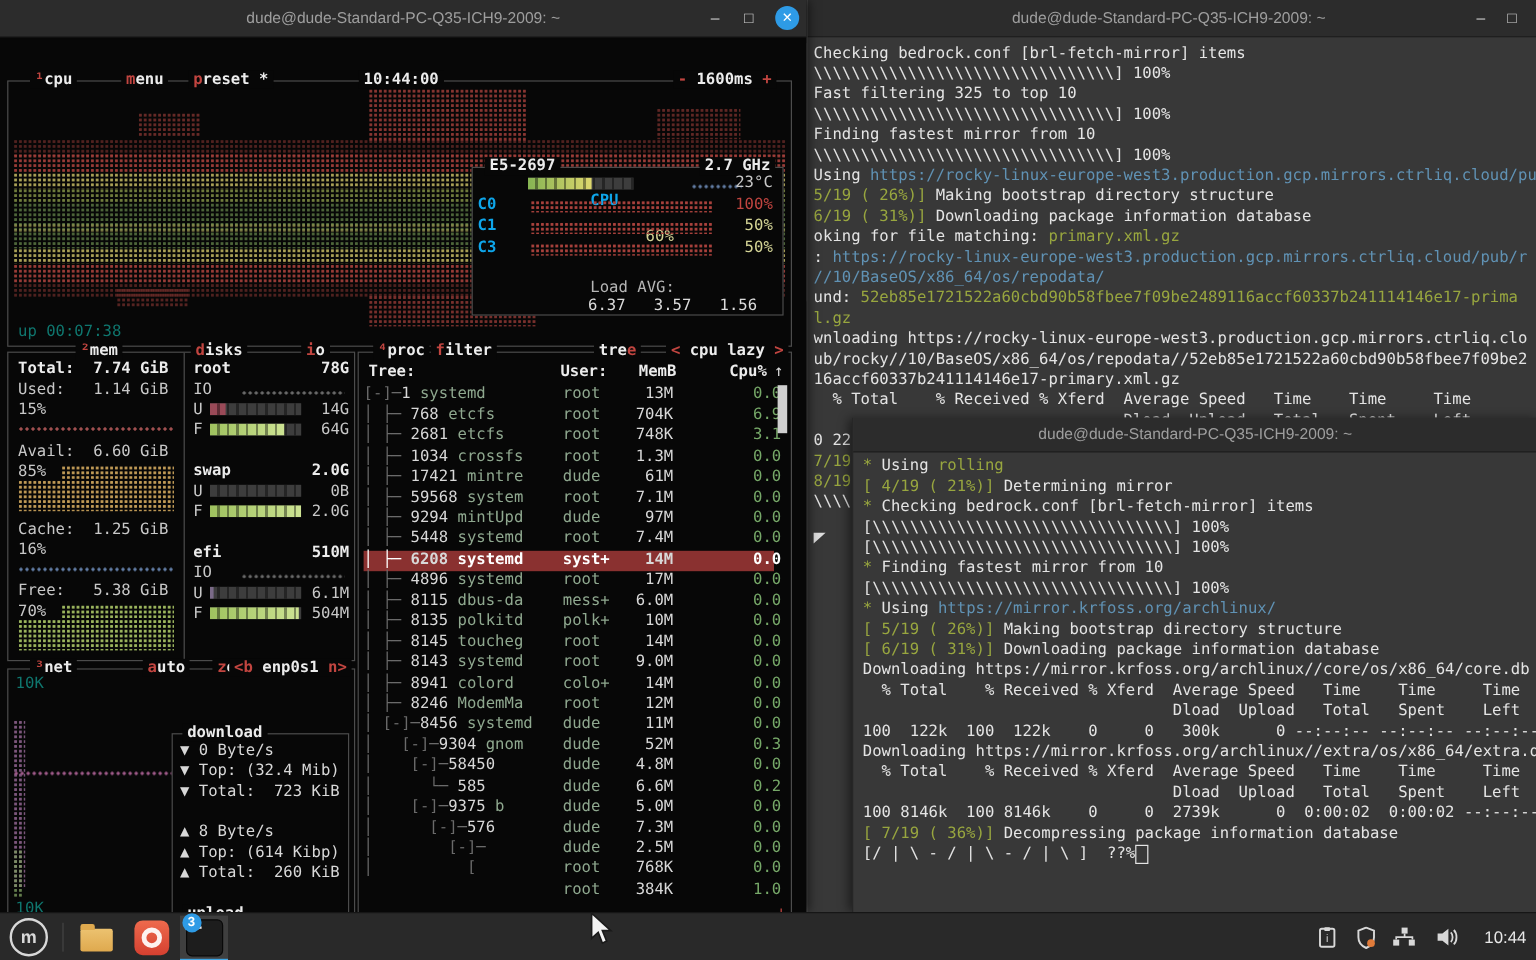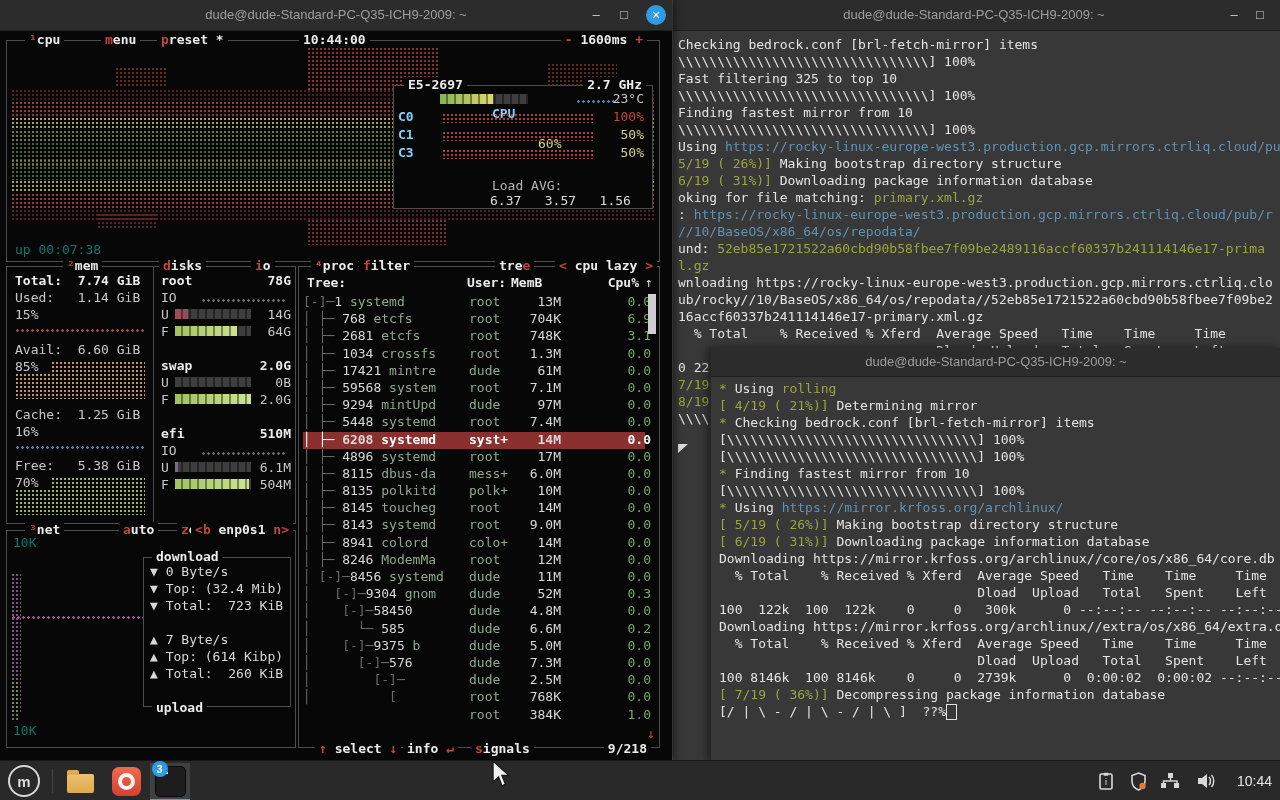--- a/index.html
+++ b/index.html
@@ -15,21 +15,21 @@
     border-bottom:1px solid #1f1f1f;color:#9e9e9e;font-family:"Liberation Sans",sans-serif;
     font-size:13px;text-align:center;line-height:30px;}
   .wbtn{position:absolute;top:0;width:24px;height:30px;color:#cfcfcf;font-size:13px;line-height:30px;text-align:center;}
   #left-term{left:0;top:0;width:672px;height:760px;background:#070707;z-index:3;box-shadow:2px 0 8px rgba(0,0,0,.55);}
   #back-term{left:668px;top:0;width:612px;height:760px;background:#383838;z-index:1;}
   #front-term{left:710px;top:348px;width:570px;height:412px;background:#383838;z-index:2;
     border-left:1px solid #262626;box-shadow:-3px 0 8px rgba(0,0,0,.45);}
   #back-strip{left:668px;top:0;width:5px;height:760px;background:#4e4e4e;z-index:2;}
   #back-thumb{left:669px;top:36px;width:3px;height:215px;background:#757575;z-index:2;}
   
-  .box{position:absolute;border:1px solid #4c4c4c;background:#070707;color:#c8c8c8;font-size:13px;}
+  .box{position:absolute;border:1px solid #4c4c4c;background:#070707;color:#c8c8c8;font-size:13px;margin-top:27px;}
   .tab{position:absolute;top:-9px;background:#070707;padding:0 4px;font-weight:bold;color:#ececec;
     display:inline-block;white-space:pre;}
   .hot::first-letter{color:#c14540;}
   .red{color:#c14540;font-style:normal;}
   .bold{font-weight:bold;color:#ececec;}
   .dim{color:#0f766e;}
   .yel{color:#d3d395;}
   .dots{background-image:radial-gradient(circle,var(--c,#888) 1.1px,transparent 1.4px);background-size:4px 4px;}
   .dotline{background-image:radial-gradient(circle,var(--c,#888) 1.2px,transparent 1.5px);background-size:5px 5px;background-repeat:repeat-x;}
   .bar{position:absolute;height:10px;background:#3d3d3d;overflow:hidden;}
@@ -41,21 +41,21 @@
   
   #proc-rows{position:absolute;left:4px;top:27px;right:14px;}
   .pr{position:relative;height:17.2px;font-size:13px;white-space:pre;color:#d8d8d8;}
   .pr .t{color:#6a6a6a;} .pr .n{color:#8fa88f;} .pr .u{position:absolute;left:166px;color:#8fa88f;}
   .pr .m{position:absolute;left:208px;width:50px;text-align:right;}
   .pr .d{position:absolute;left:270px;top:7px;width:52px;height:7px;--c:#565656;}
   .pr .c{position:absolute;left:314px;width:34px;text-align:right;color:#76a868;}
   .pr.sel{background:#8a3130;font-weight:bold;}
   .pr.sel .t,.pr.sel .n,.pr.sel .u,.pr.sel .c{color:#fff;}
   .core-row{position:relative;height:18px;white-space:pre;}
-  .core-row .lbl{font-weight:bold;color:#7dd3fc;}
+  .core-row .lbl{font-weight:bold;color:#0ea5e9;}
   .core-row .cd{position:absolute;left:44px;top:4px;width:152px;height:10px;--c:#a9413c;}
   .core-row .pv{position:absolute;right:4px;top:0;}
   
   .ninfo-row{position:relative;height:17px;white-space:pre;color:#d8d8d8;font-size:13px;}
   
   #taskbar{position:absolute;left:0;top:760px;width:1280px;height:40px;background:#292929;
     border-top:1px solid #161616;z-index:5;}
   .tb-item{position:absolute;top:2px;width:40px;height:36px;display:flex;align-items:center;justify-content:center;}
   .mint-circle{width:28px;height:28px;border:2px solid #d8d8d8;border-radius:50%;color:#d8d8d8;
     font-family:"Liberation Sans",sans-serif;font-weight:bold;font-size:15px;display:flex;align-items:center;justify-content:center;}
@@ -247,35 +247,35 @@
       <div class="abs dotline" style="left:4px;top:84px;width:196px;height:5px;--c:#a05a8a"></div>
       <div class="abs dots" style="left:4px;top:150px;width:8px;height:40px;--c:#7a9a5e;opacity:.8"></div>
       <div class="box" style="left:136px;top:26px;width:146px;height:148px">
         <span class="tab" style="left:8px">download</span>
         <span class="tab" style="left:8px;top:auto;bottom:-9px">upload</span>
         <div class="abs" style="left:6px;top:6px;right:2px">
           <div class="ninfo-row">▼ 0 Byte/s</div>
           <div class="ninfo-row">▼ Top: (32.4 Mib)</div>
           <div class="ninfo-row">▼ Total:  723 KiB</div>
           <div class="ninfo-row"></div>
-          <div class="ninfo-row">▲ 7 Byte/s</div>
+          <div class="ninfo-row">▲ 8 Byte/s</div>
           <div class="ninfo-row">▲ Top: (614 Kibp)</div>
           <div class="ninfo-row">▲ Total:  260 KiB</div>
         </div>
       </div>
     </div>
 
     <div class="box" id="proc-box" style="left:298px;top:266px;width:360px;height:480px">
       <span class="tab hot" style="left:12px">⁴proc</span>
       <span class="tab hot" style="left:60px">filter</span>
       <span class="tab" style="left:196px"><span>tre</span><i class="red">e</i></span>
       <span class="tab" style="right:2px"><i class="red">&lt;</i><span> cpu lazy </span><i class="red">&gt;</i></span>
       <div class="abs bold" style="left:8px;top:8px">Tree:</div>
       <div class="abs bold" style="left:168px;top:8px">User:</div>
-      <div class="abs bold" style="left:212px;top:8px;width:50px;text-align:left">MemB</div>
+      <div class="abs bold" style="left:224px;top:8px;width:50px;text-align:center">MemB</div>
       <div class="abs bold" style="left:300px;top:8px;width:40px;text-align:right">Cpu%</div>
       <div class="abs" style="left:346px;top:8px;color:#dcdcdc">↑</div>
       <div id="proc-rows">
           <div class="pr"><span class="t">[-]─</span><span class="p">1 </span><span class="n">systemd</span><span class="u">root</span><span class="m">13M</span><span class="d"></span><span class="c">0.0</span></div>
           <div class="pr"><span class="t">│ ├─ </span><span class="p">768 </span><span class="n">etcfs</span><span class="u">root</span><span class="m">704K</span><span class="d"></span><span class="c">6.9</span></div>
           <div class="pr"><span class="t">│ ├─ </span><span class="p">2681 </span><span class="n">etcfs</span><span class="u">root</span><span class="m">748K</span><span class="d"></span><span class="c">3.1</span></div>
           <div class="pr"><span class="t">│ ├─ </span><span class="p">1034 </span><span class="n">crossfs</span><span class="u">root</span><span class="m">1.3M</span><span class="d"></span><span class="c">0.0</span></div>
           <div class="pr"><span class="t">│ ├─ </span><span class="p">17421 </span><span class="n">mintre</span><span class="u">dude</span><span class="m">61M</span><span class="d"></span><span class="c">0.0</span></div>
           <div class="pr"><span class="t">│ ├─ </span><span class="p">59568 </span><span class="n">system</span><span class="u">root</span><span class="m">7.1M</span><span class="d"></span><span class="c">0.0</span></div>
           <div class="pr"><span class="t">│ ├─ </span><span class="p">9294 </span><span class="n">mintUpd</span><span class="u">dude</span><span class="m">97M</span><span class="d"></span><span class="c">0.0</span></div>

